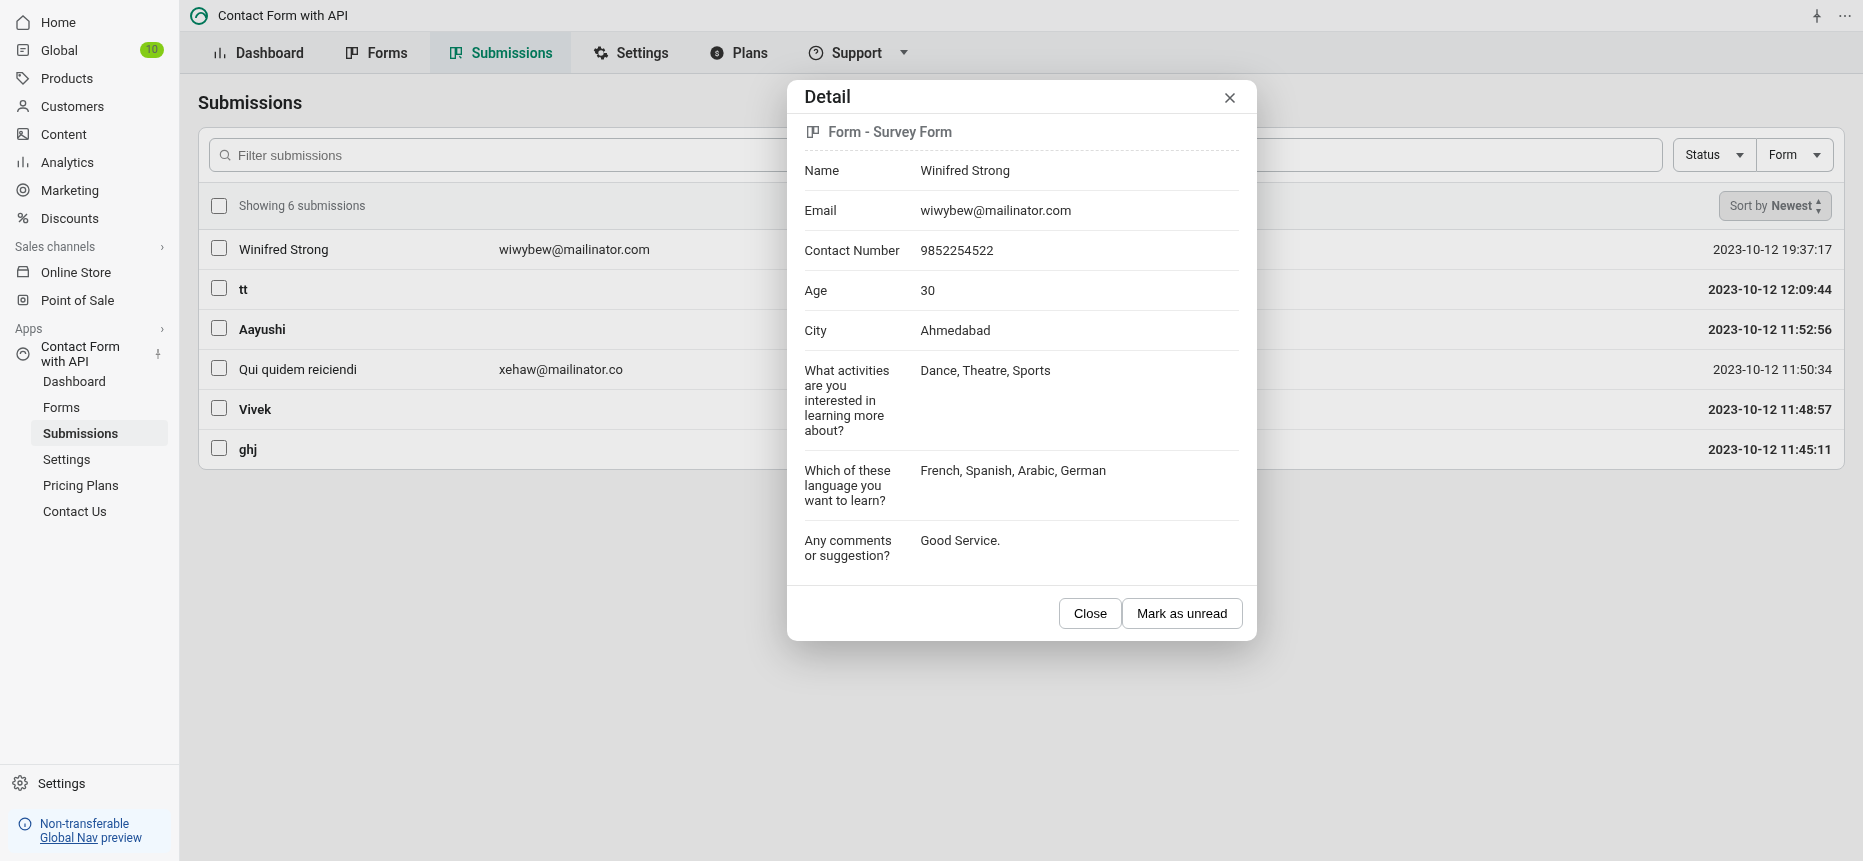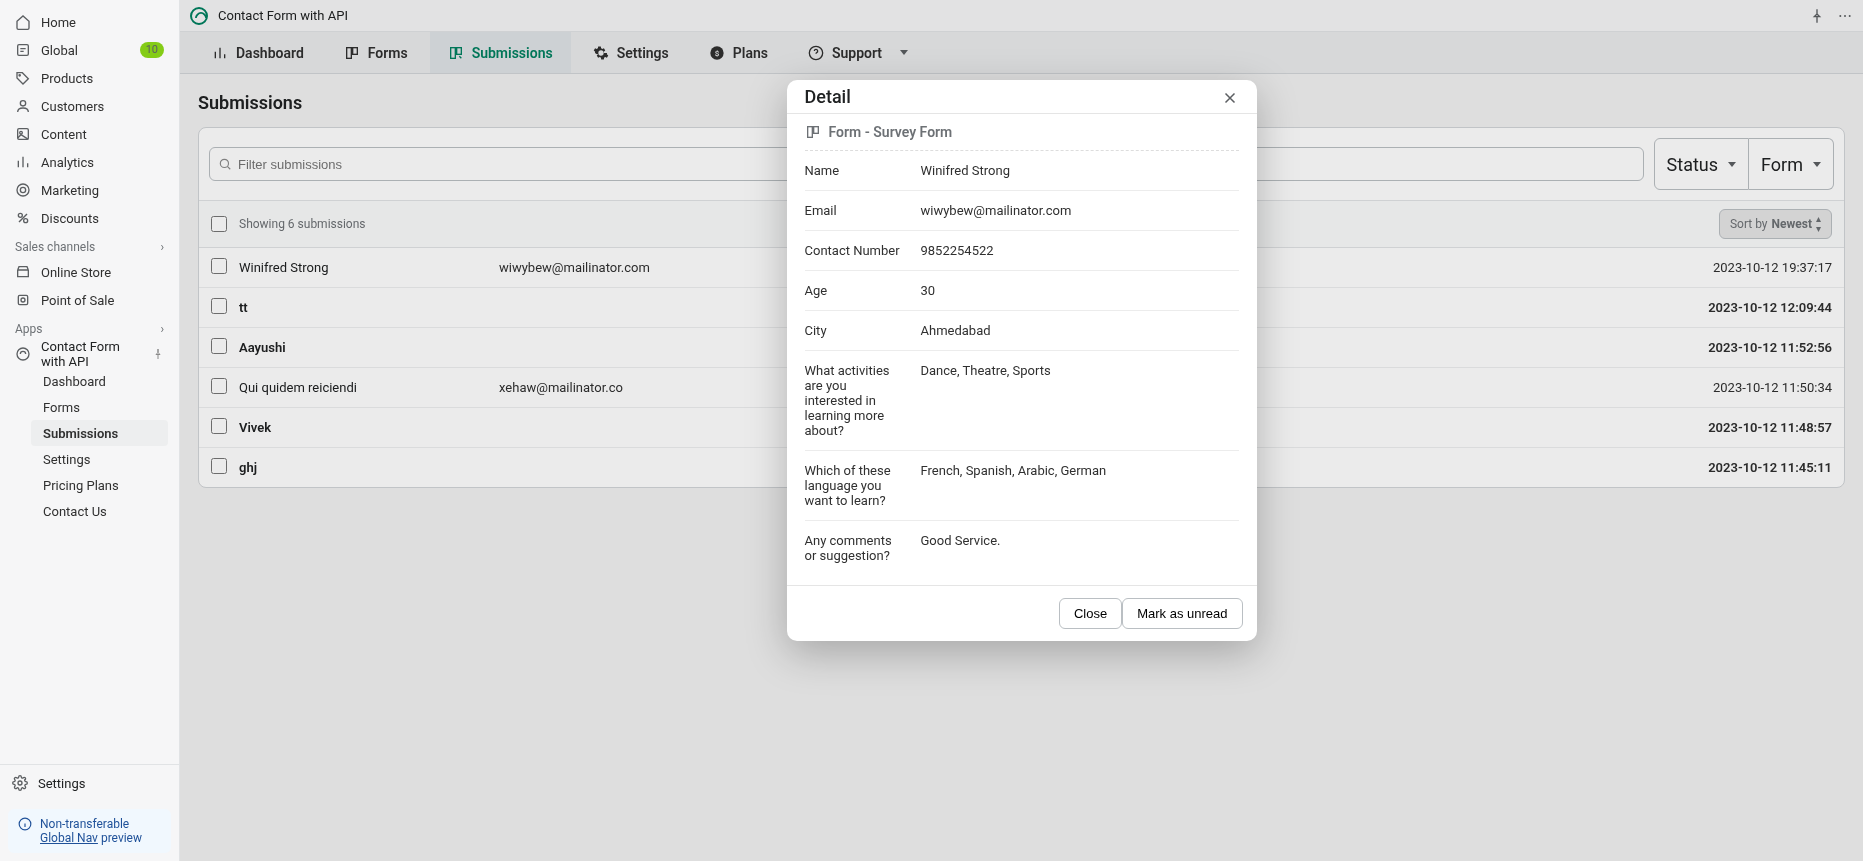--- a/index.html
+++ b/index.html
@@ -36,21 +36,21 @@
   .app-tab .icon { width:16px; height:16px; }
 
   .content { padding:18px; flex:1; overflow:auto; }
   .page-title { font-size:18px; font-weight:600; margin-bottom:14px; }
 
   .panel { background:#fff; border:1px solid #d2d5d8; border-radius:8px; overflow:hidden; }
   .panel-header { display:flex; align-items:center; padding:10px 10px; gap:10px; }
   .filter-wrap { flex:1; display:flex; align-items:center; border:1px solid #babfc3; border-radius:6px; padding:0 8px; height:34px; background:#fff; }
   .filter-wrap input { border:none; outline:none; flex:1; font-size:13px; background:transparent; }
   .seg-group { display:flex; }
-  .seg-btn { border:1px solid #babfc3; background:#fff; padding:6px 12px; font-size:18px; display:flex; align-items:center; gap:10px; cursor:pointer; height:52px; }
+  .seg-btn { border:1px solid #babfc3; background:#fff; padding:6px 12px; font-size:12px; display:flex; align-items:center; gap:16px; cursor:pointer; height:34px; }
   .seg-btn:first-child { border-radius:6px 0 0 6px; }
   .seg-btn:last-child { border-radius:0 6px 6px 0; border-left:none; }
   .caret { width:0;height:0;border-left:4px solid transparent;border-right:4px solid transparent;border-top:5px solid #5c5f62; }
 
   .list-toolbar { display:flex; align-items:center; padding:8px 12px; border-top:1px solid #e1e3e5; border-bottom:1px solid #e1e3e5; background:#fafbfb; font-size:12px; color:#6d7175;}
   .list-toolbar .sort { margin-left:auto; border:1px solid #babfc3; border-radius:6px; padding:4px 10px; display:flex; align-items:center; gap:4px; cursor:pointer; background:#e5e5e5;}
 
   .row { display:flex; align-items:center; padding:10px 12px; border-bottom:1px solid #edeeef; font-size:13px; }
   .row:last-child { border-bottom:none; }
   .row .chk { width:28px; }

